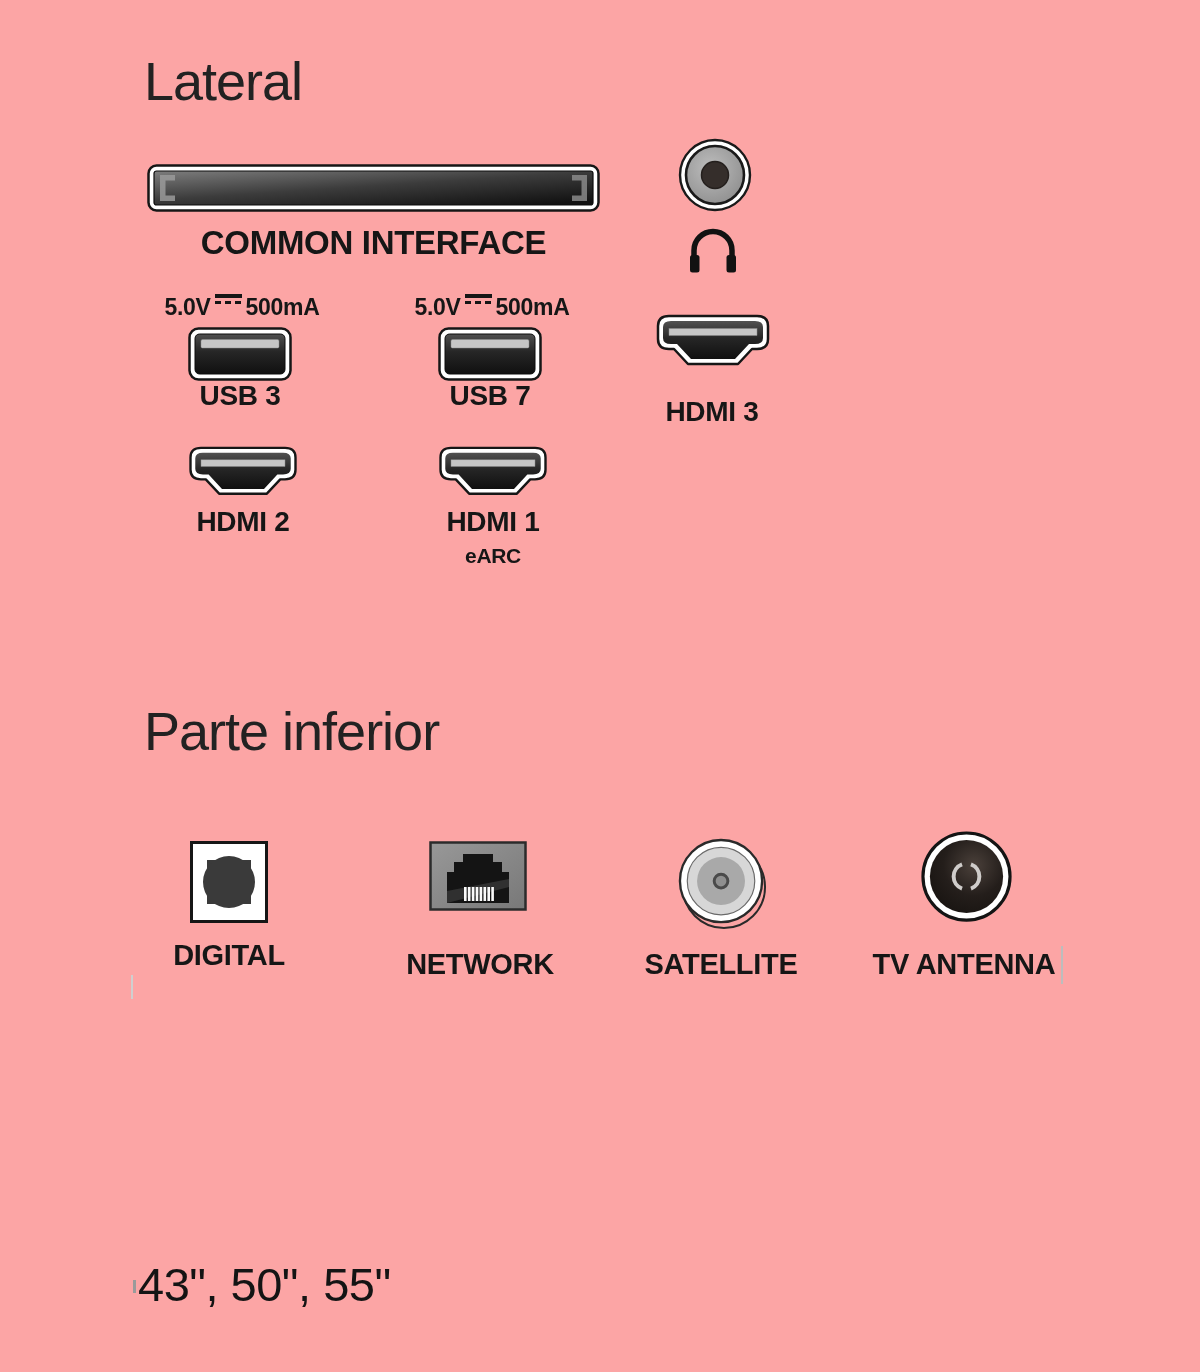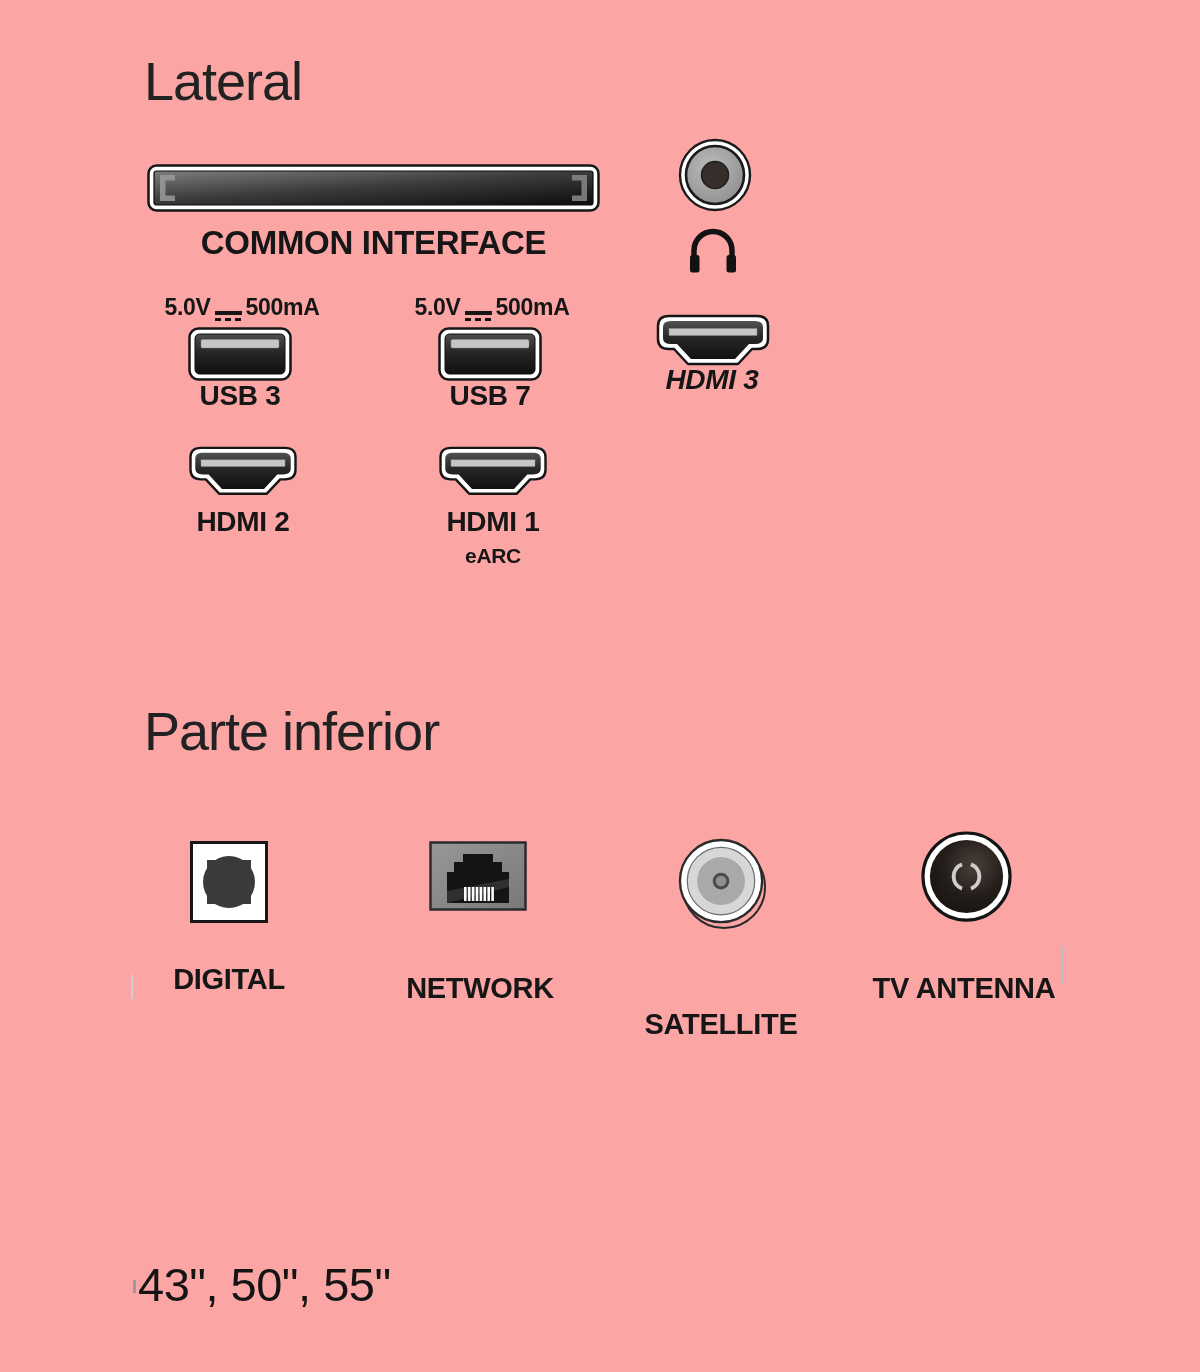--- a/index.html
+++ b/index.html
@@ -4,23 +4,23 @@
 <style>
   * { margin:0; padding:0; box-sizing:border-box; }
   html,body { background:#ffffff; }
   body { font-family:"Liberation Sans", sans-serif; color:#1c1c1c; }
   .canvas { position:relative; width:1200px; height:1372px; background:#fca5a5; overflow:hidden; }
 
   .abs { position:absolute; }
   .section-title { font-size:54px; font-weight:300; letter-spacing:-1px; color:#222; white-space:nowrap; }
   .port-label { font-weight:bold; font-size:28px; letter-spacing:-0.3px; text-align:center; color:#161616; white-space:nowrap; }
   .port-label.small { font-size:21px; }
-  .port-label.bottom { font-size:29px;margin-top:24px; }
+  .port-label.bottom { font-size:29px; }
   .two-line { line-height:38px; }
-  .rating { display:flex; align-items:flex-end; justify-content:center; font-weight:bold; font-size:23px; letter-spacing:-0.3px; color:#161616; white-space:nowrap; }
+  .rating { display:flex; align-items:flex-start; justify-content:center; font-weight:bold; font-size:23px; letter-spacing:-0.3px; color:#161616; white-space:nowrap; }
   .dc { display:inline-block; width:27px; margin:0 4px; }
   .dc i { display:block; height:3.5px; background:#161616; }
   .dc i.dash { margin-top:3px; background:repeating-linear-gradient(to right, #161616 0 6px, transparent 6px 10px); }
   .footer-sizes { font-size:47px; color:#141414; letter-spacing:-0.5px; white-space:nowrap; }
   .artifact { background:#bdbdbd; }
   svg { display:block; }
 </style>
 </head>
 <body>
 
@@ -122,21 +122,21 @@
         </linearGradient>
       </defs>
       <path d="M15,3 H103 Q114,3 114,13 V26 Q114,36 103,36 H98 L84,51 H34 L20,36 H15 Q4,36 4,26 V13 Q4,3 15,3 Z" fill="#ffffff" stroke="#161616" stroke-width="2.5" stroke-linejoin="round"></path>
       <path d="M17,8 H101 Q109,8 109,14 V25 Q109,31 101,31 H95 L81,46 H37 L23,31 H17 Q9,31 9,25 V14 Q9,8 17,8 Z" fill="url(#gHdmi3)" stroke-linejoin="round"></path>
       <rect x="15" y="15.5" width="88" height="7" fill="#c6c6c6" stroke="#8a8a8a" stroke-width="0.5"></rect>
     </svg>
   </span>
 
   <div class="abs port-label" style="left:160px; top:380px; width:160px;">USB 3</div>
   <div class="abs port-label" style="left:410px; top:380px; width:160px;">USB 7</div>
-  <div class="abs port-label" style="left:632px; top:364px; width:160px;font-style:italic;">HDMI 3</div>
+  <div class="abs port-label" style="left:632px; top:396px; width:160px;">HDMI 3</div>
 
   <span class="abs" style="left:186px; top:445px;">
     <svg width="114" height="63" viewBox="0 0 118 66">
       <defs>
         <linearGradient id="gHdmi2" x1="0" y1="0" x2="0" y2="1">
           <stop offset="0" stop-color="#525252"></stop>
             <stop offset="0.45" stop-color="#262626"></stop>
             <stop offset="1" stop-color="#101010"></stop>
         </linearGradient>
       </defs>
@@ -203,21 +203,21 @@
 
   <span class="abs" style="left:677px; top:837px;">
     <svg width="90" height="94" viewBox="0 0 92 96">
       <circle cx="48" cy="51" r="42" fill="none" stroke="#2a2a2a" stroke-width="2"></circle>
       <circle cx="45" cy="45" r="42" fill="#ffffff" stroke="#2a2a2a" stroke-width="2.4"></circle>
       <circle cx="45" cy="45" r="34.5" fill="#d7d7d7" stroke="#6a6a6a" stroke-width="1.2"></circle>
       <circle cx="45" cy="45" r="24.5" fill="#a9a9a9"></circle>
       <circle cx="45" cy="45" r="7" fill="#8f8f8f" stroke="#4a4a4a" stroke-width="3"></circle>
     </svg>
   </span>
-  <div class="abs port-label bottom" style="left:626px; top:984px; width:190px;">SATELLITE</div>
+  <div class="abs port-label bottom" style="left:626px; top:948px; width:190px;">SATELLITE</div>
 
   <span class="abs" style="left:920px; top:831px;">
     <svg width="93" height="93" viewBox="0 0 94 94">
       <defs>
         <radialGradient id="gAnt" cx="0.6" cy="0.35" r="0.75">
           <stop offset="0" stop-color="#4a403a"></stop>
             <stop offset="0.55" stop-color="#241e1b"></stop>
             <stop offset="1" stop-color="#171310"></stop>
         </radialGradient>
       </defs>

